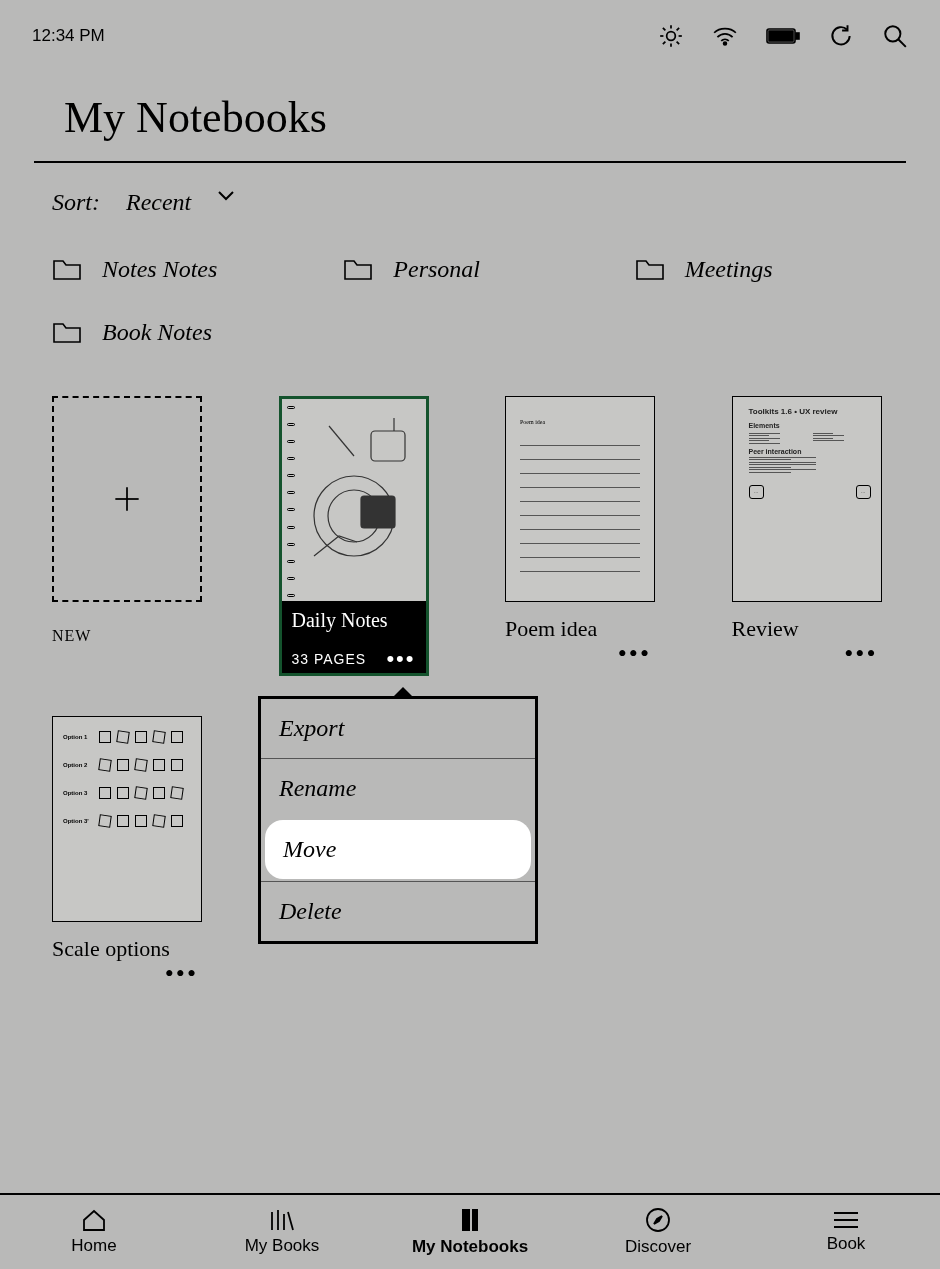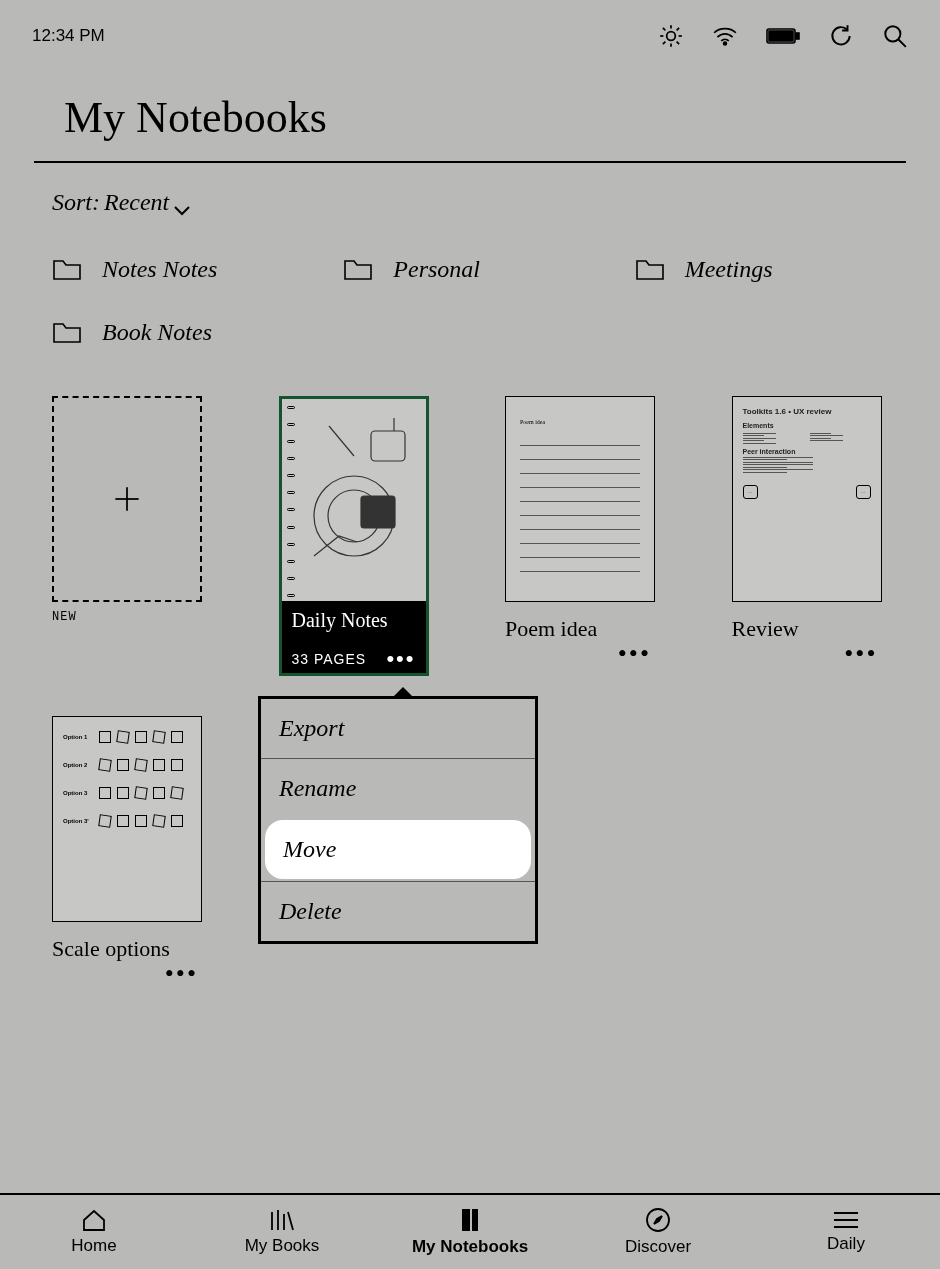--- a/index.html
+++ b/index.html
@@ -43,22 +43,22 @@
     border: none;
     border-top: 2px solid #000;
     margin: 0 0 26px 0;
   }
 
   .sort {
     font-family: Georgia, serif;
     font-style: italic;
     font-size: 24px;
     display:flex;
-    align-items:flex-end;
-    gap:4px;
+    align-items:flex-start;
+    gap:26px;
     padding-left: 18px;
     margin-bottom: 40px;
   }
 
   
   .folders {
     display:grid;
     grid-template-columns: repeat(3, 1fr);
     column-gap: 20px;
     row-gap: 36px;
@@ -84,23 +84,23 @@
     border: 1px solid #000;
     position:relative;
     overflow:hidden;
   }
   .new-thumb {
     border: 2px dashed #000;
     background: transparent;
     display:flex; align-items:center; justify-content:center;
   }
   .new-label {
-    font-family: Liberation Mono, monospace;
-    font-size: 12px; letter-spacing: 1px;
-    margin-top:8px;
+    font-family: Liberation Serif, serif;
+    font-size: 16px; letter-spacing: 1px;
+    margin-top:25px;
   }
   .title {
     font-family: Georgia, serif;
     font-size: 22px;
     margin-top: 14px;
   }
   .more-row { text-align:right; margin-top:6px; padding-right:4px; }
   .dots { font-size: 26px; letter-spacing: 2px; line-height:0; }
 
   
@@ -149,21 +149,21 @@
     border-top:none;
   }
 
   
   .notebook-lines {
     position:absolute; top:22px; left:14px; right:14px;
   }
   .notebook-lines .caption { font-family: Georgia, serif; font-size:6px; margin-bottom:20px; }
   .notebook-lines .ln { border-top:1px solid #555; margin-top:13px; }
 
-  .review-inner { position:absolute; top:10px; left:10px; right:10px; font-family: Helvetica, Arial, sans-serif; font-size:7px; color:#222; }
+  .review-inner { position:absolute; top:10px; left:16px; right:10px; font-family: Helvetica, Arial, sans-serif; font-size:7px; color:#222; }
   .review-inner .hd { font-weight:bold; font-size:8px; margin-bottom:6px; }
   .review-inner .sec { font-weight:bold; font-size:7px; margin:4px 0 2px; }
   .review-inner .bar { border-top:1px solid #555; margin-top:1.5px; width:55%; }
   .review-inner .bar.s { width:35%; }
   .review-inner .cols { display:flex; gap:6px; }
   .review-diag { display:flex; justify-content:space-between; margin-top:12px; }
   .review-diag .bx { border:1px solid #000; border-radius:3px; font-size:5px; padding:3px 4px; background:#c7c7c5; }
 
   .scale-inner { position:absolute; top:14px; left:10px; right:10px; font-family: Helvetica, Arial, sans-serif; font-size:6px; }
   .scale-row { display:flex; align-items:center; gap:6px; margin-bottom:16px; }
@@ -469,15 +469,15 @@
         <polygon points="9,17 12,12 17,9 14,14" fill="#000"></polygon>
       </svg>
     <span>Discover</span>
   </div>
   <div class="nav-item">
     <svg width="28" height="20" viewBox="0 0 28 20" stroke="#000" stroke-width="2">
         <line x1="2" y1="3" x2="26" y2="3"></line>
         <line x1="2" y1="10" x2="26" y2="10"></line>
         <line x1="2" y1="17" x2="26" y2="17"></line>
       </svg>
-    <span>Daily</span>
+    <span>Book</span>
   </div>
 </div>
 
 </body></html>

